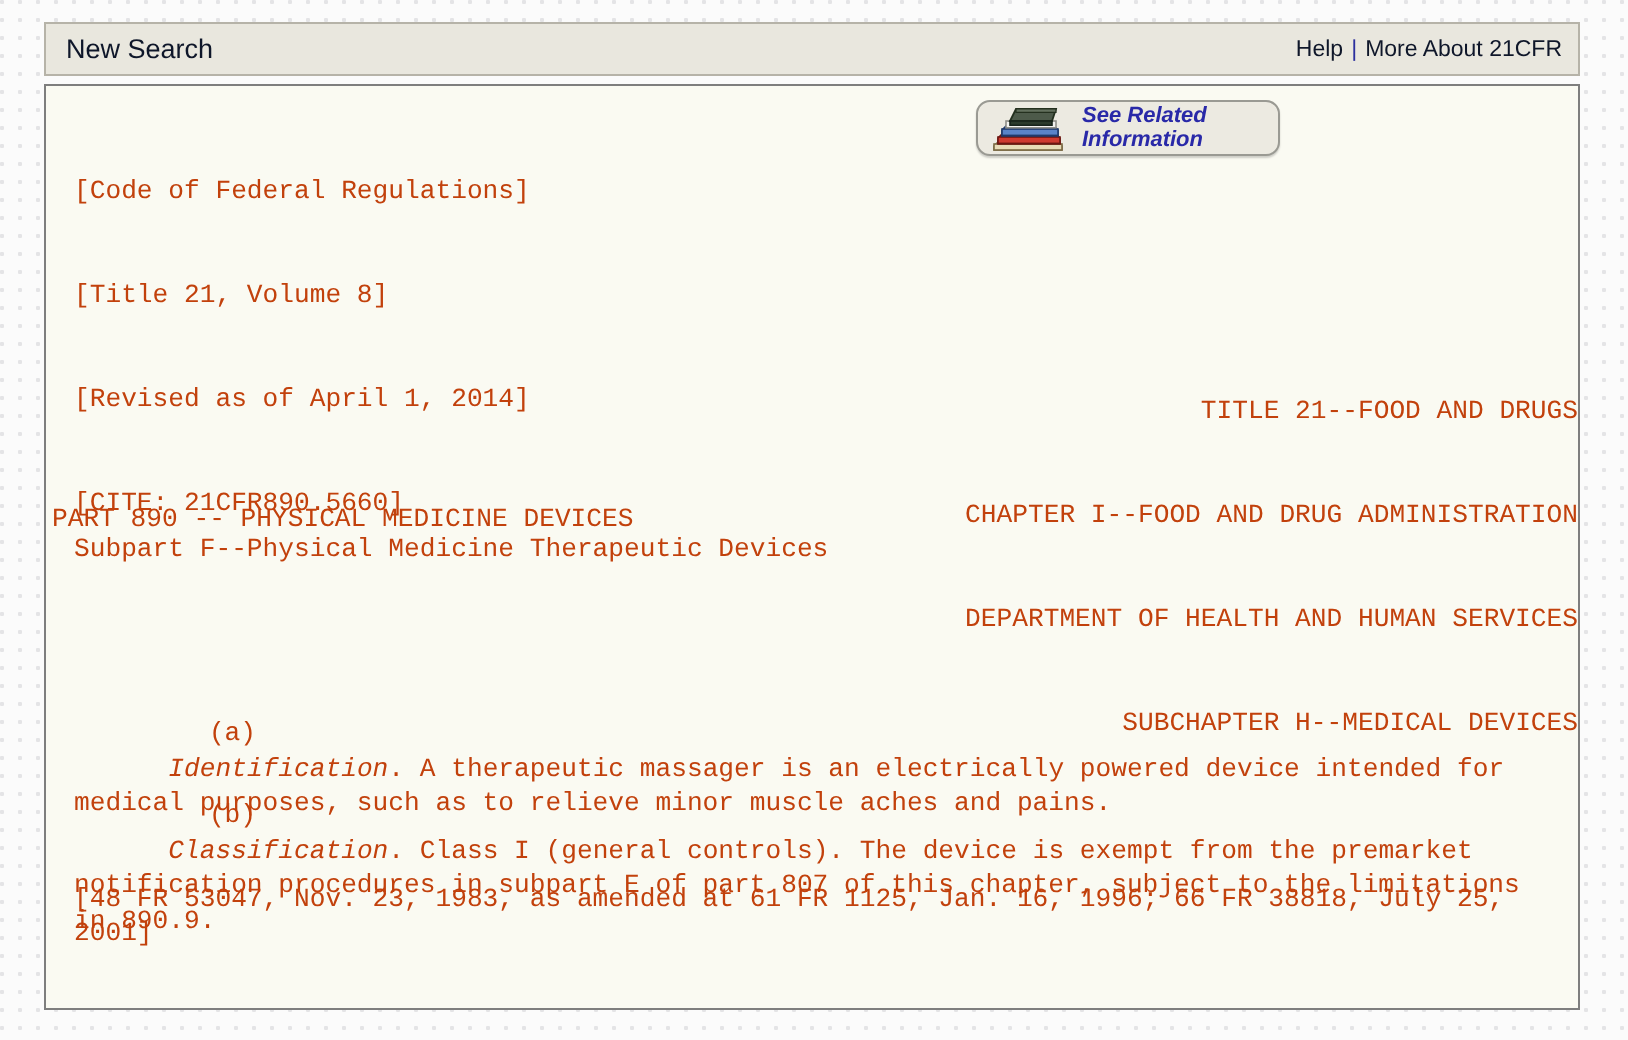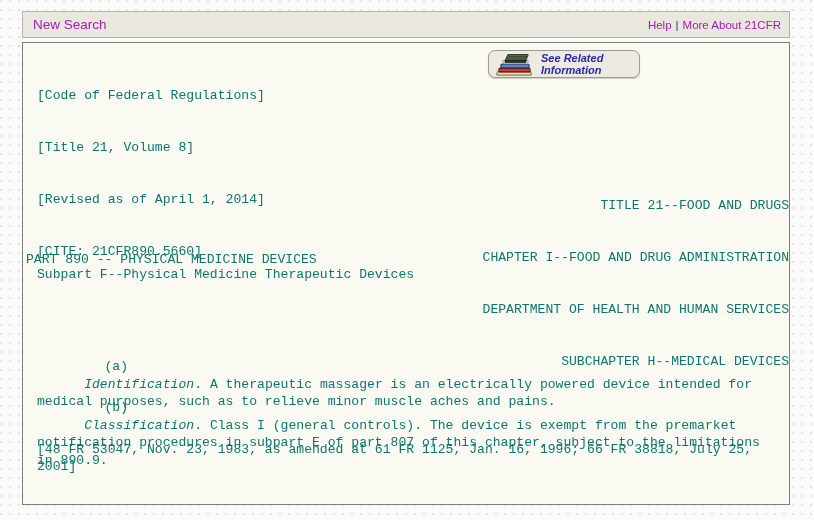--- a/index.html
+++ b/index.html
@@ -38,21 +38,21 @@
     height: 27px;
     box-sizing: border-box;
     background: #e9e7de;
     border: 1px solid #b6b3a8;
     display: flex;
     align-items: center;
     justify-content: space-between;
     padding: 0 8px 0 10px;
   }
   .nav-link {
-    color: #a21caf;
+    color: #0f172a;
     font-size: 13.5px;
     font-family: "Liberation Sans", sans-serif;
     text-decoration: none;
     cursor: pointer;
     white-space: nowrap;
   }
   #nav-right {
     display: flex;
     align-items: center;
     gap: 4px;
@@ -77,21 +77,21 @@
     background: #fafaf2;
     border: 1px solid #7e7e7e;
     overflow: hidden;
   }
 
   
   .cfr {
     font-family: "Liberation Mono", "DejaVu Sans Mono", monospace;
     font-size: 13.1px;
     line-height: 17.4px;
-    color: #0f766e;
+    color: #c2410c;
     white-space: pre-wrap;
   }
 
   #header-block {
     position: absolute;
     left: 14px;
     top: 9px;
   }
 
   #related-btn {

